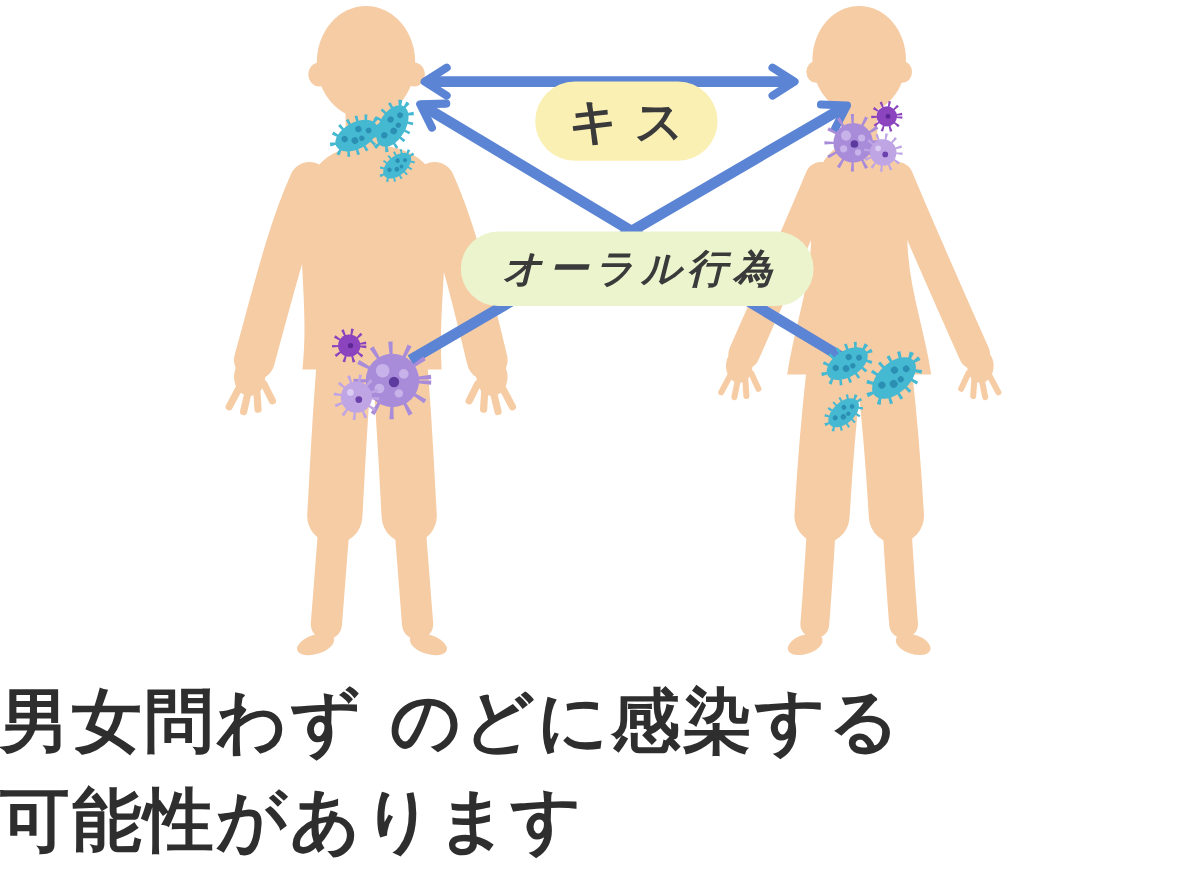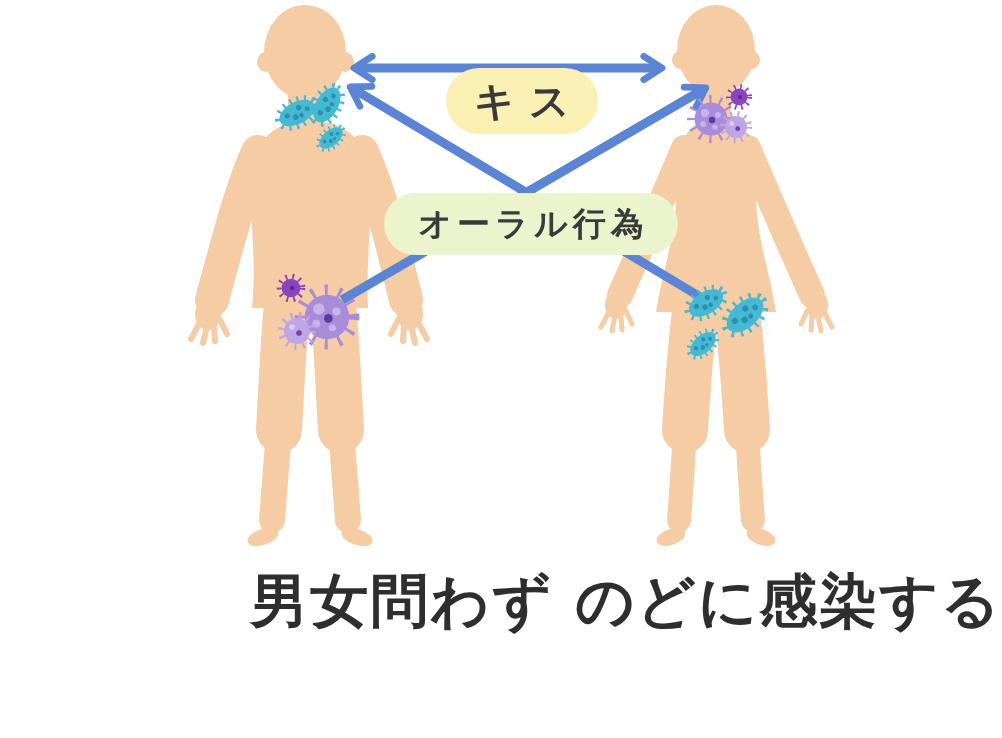--- a/index.html
+++ b/index.html
@@ -11,24 +11,24 @@
   .pill{
     position:absolute;display:flex;align-items:center;justify-content:center;
     color:#3a3a3a;font-weight:600;white-space:nowrap;margin-top:35px;
   }
   #kiss-label{
     left:446px;top:33px;width:152px;height:66px;background:#faf0b4;
     border-radius:34px;font-size:40px;letter-spacing:14px;padding-left:14px;box-sizing:border-box;
   }
   #oral-label{
     left:384px;top:158px;width:294px;height:62px;background:#ebf4cd;
-    border-radius:32px;font-size:33px;letter-spacing:5px;padding-left:5px;box-sizing:border-box;
+    border-radius:32px;font-size:33px;letter-spacing:5px;padding-left:5px;box-sizing:border-box;font-style:italic;
   }
   #caption{
-    position:absolute;left:0;top:560px;width:1002px;text-align:right;
+    position:absolute;left:0;top:560px;width:1002px;text-align:left;
     color:#2e2e2e;font-weight:700;line-height:82px;font-size:58px;letter-spacing:2px;
   }
 </style>
 </head>
 <body>
 
 <svg id="scene" width="1002" height="738" viewBox="0 0 1002 738">
   <defs>
     <marker id="ah" viewBox="0 0 10 10" refX="6.6" refY="5" markerWidth="3.4" markerHeight="3.4" orient="auto-start-reverse" markerUnits="strokeWidth">
       <path d="M1.3,1.2 L7.3,5 L1.3,8.8" fill="none" stroke="#5b84d4" stroke-width="2.2" stroke-linecap="round" stroke-linejoin="round"></path>
@@ -156,13 +156,14 @@
     <use href="#germ-teal" transform="translate(703,344) rotate(-42) scale(0.8)"></use>
   </g>
 </svg>
 
 <div id="kiss-label" class="pill">キス</div>
 
 <div id="oral-label" class="pill">オーラル行為</div>
 
 <div id="caption">
   <div>男女問わず のどに感染する</div>
+  <div>可能性があります</div>
 </div>
 
 </body></html>

